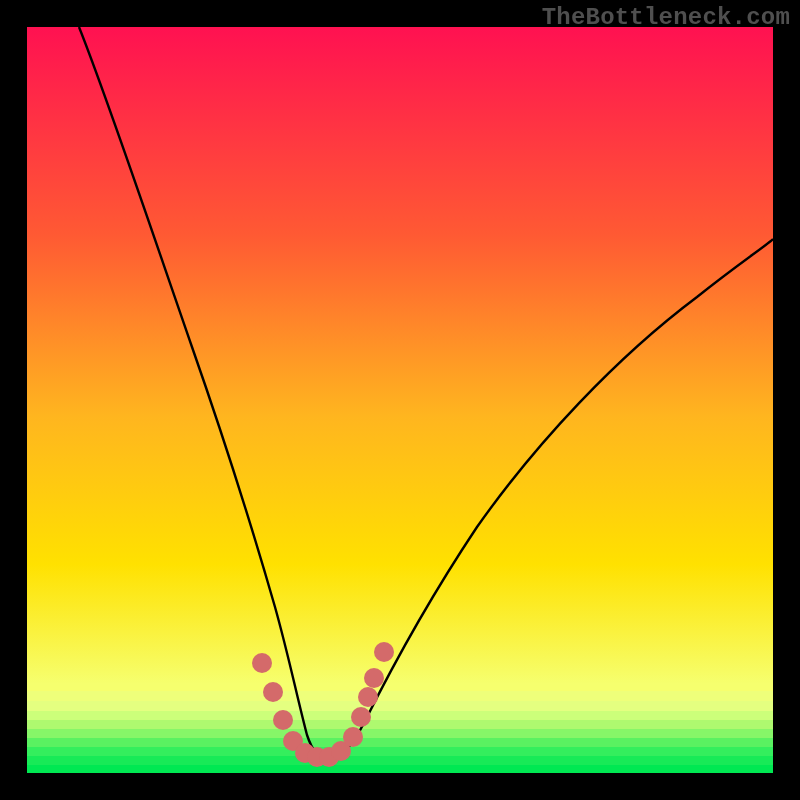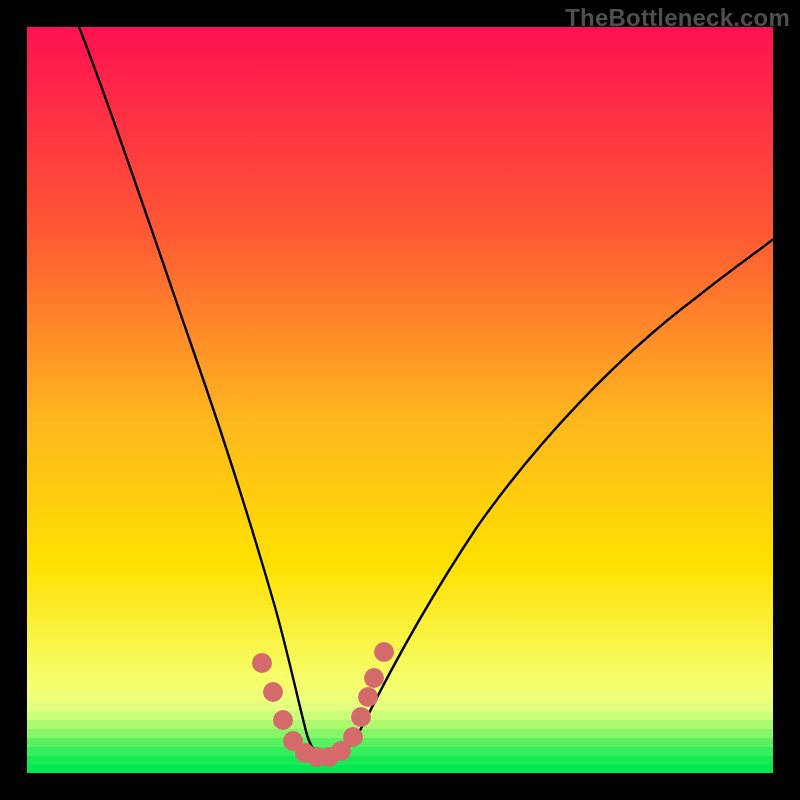--- a/index.html
+++ b/index.html
@@ -10,21 +10,21 @@
     position: absolute;
     top: 0; left: 0;
     width: 800px; height: 800px;
     background: #000;
   }
 
   .watermark {
     position: absolute;
     top: 4px;
     right: 10px;
-    font-family: Liberation Sans, sans-serif;
+    font-family: Liberation Mono, monospace;
     font-size: 24px;
     font-weight: 600;
     color: #4f4f4f;
     letter-spacing: 0.2px;
   }
 
   .plot {
     position: absolute;
     left: 27px;
     top: 27px;

